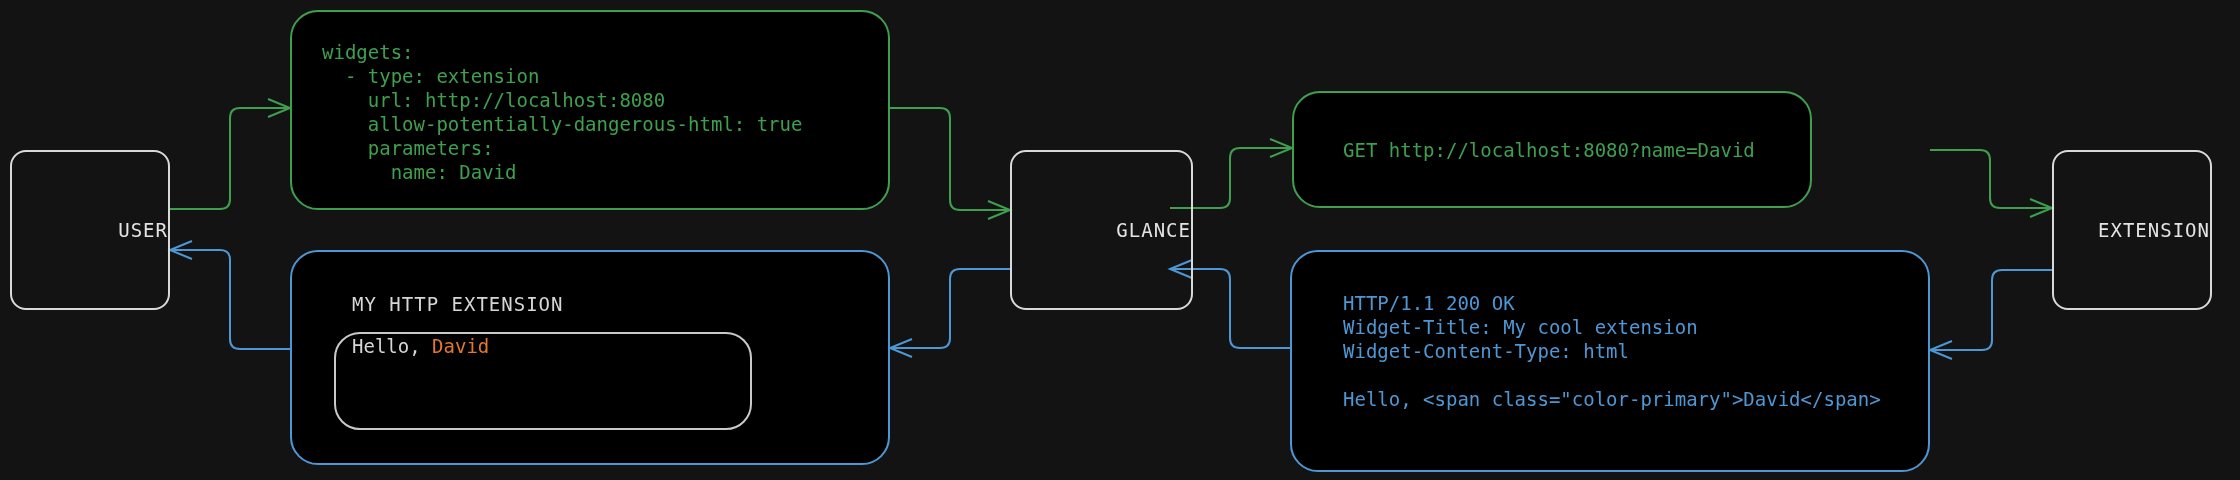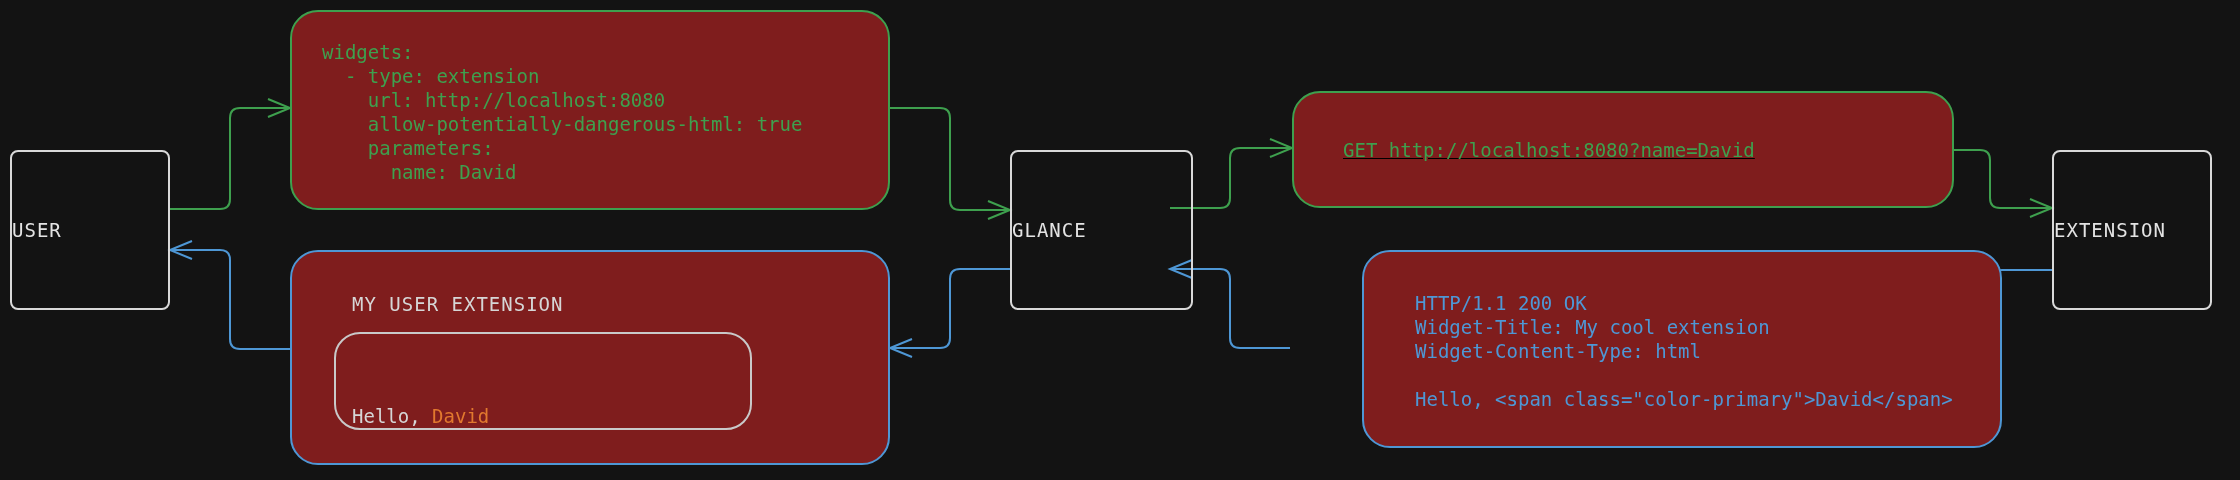--- a/index.html
+++ b/index.html
@@ -11,31 +11,31 @@
     font-family: "DejaVu Sans Mono", "Liberation Mono", monospace;
     overflow: hidden;
   }
   .wires { position:absolute; inset:0; width:2240px; height:480px; }
   .wire { fill:none; stroke-width:2; }
   .wire.green { stroke:#3ea04e; }
   .wire.blue  { stroke:#4e97d5; }
   .node {
     position:absolute;
     border:2px solid #d9d9d9;
-    border-radius:8px;
+    border-radius:16px;
     box-sizing:border-box;
-    display:flex; align-items:center; justify-content:flex-start;
+    display:flex; align-items:center; justify-content:flex-end;
     color:#e3e3e3;
     font-size:19px; letter-spacing:1px;
   }
   .codebox {
     position:absolute;
     border-radius:28px;
     box-sizing:border-box;
-    background:#7f1d1d;
+    background:#000000;
   }
   .codebox.green-border { border:2px solid #3ea04e; }
   .codebox.blue-border  { border:2px solid #4e97d5; }
   .codebox pre {
     margin:0;
     font-family:inherit;
     font-size:19px;
     line-height:24px;
     white-space:pre;
   }
@@ -46,21 +46,21 @@
   .request-pre { padding-left:49px; }
   .response-pre { padding:39px 20px 0 51px; }
   .widget-title {
     position:absolute; left:60px; top:40px;
     color:#d6d6d6; font-size:19px; line-height:24px; letter-spacing:1px;
   }
   .widget-render {
     position:absolute; left:42px; top:80px; width:418px; height:98px;
     border:2px solid #c9c9c9; border-radius:26px;
     box-sizing:border-box;
-    display:flex; align-items:flex-end;
+    display:flex; align-items:flex-start;
   }
   .widget-render .greet {
     padding-left:16px;
     font-size:19px; line-height:24px; color:#d6d6d6; white-space:pre;
   }
   .accent { color:#e1782e; }
 </style>
 </head>
 <body>
 
@@ -101,32 +101,32 @@
 
   <div class="codebox green-border" style="left:290px; top:10px; width:600px; height:200px;">
     <pre class="yaml-pre green-text">widgets:
   - type: extension
     url: http://localhost:8080
     allow-potentially-dangerous-html: true
     parameters:
       name: David</pre>
   </div>
 
-  <div class="codebox green-border request-box" style="left:1292px; top:91px; width:662px; height:117px;text-decoration:underline;">
+  <div class="codebox green-border request-box" style="left:1292px; top:91px; width:520px; height:117px;text-decoration:underline;">
     <pre class="request-pre green-text">GET http://localhost:8080?name=David</pre>
   </div>
 
-  <div class="codebox blue-border" style="left:1362px; top:250px; width:640px; height:198px;">
+  <div class="codebox blue-border" style="left:1290px; top:250px; width:640px; height:222px;">
     <pre class="response-pre blue-text">HTTP/1.1 200 OK
 Widget-Title: My cool extension
 Widget-Content-Type: html
 
 Hello, &lt;span class="color-primary"&gt;David&lt;/span&gt;</pre>
   </div>
 
   <div class="codebox blue-border" style="left:290px; top:250px; width:600px; height:215px;">
-    <div class="widget-title">MY USER EXTENSION</div>
+    <div class="widget-title">MY HTTP EXTENSION</div>
     <div class="widget-render">
       <div class="greet"><span>Hello, </span><span class="accent">David</span></div>
     </div>
   </div>
 
 </div>
 
 </body></html>

